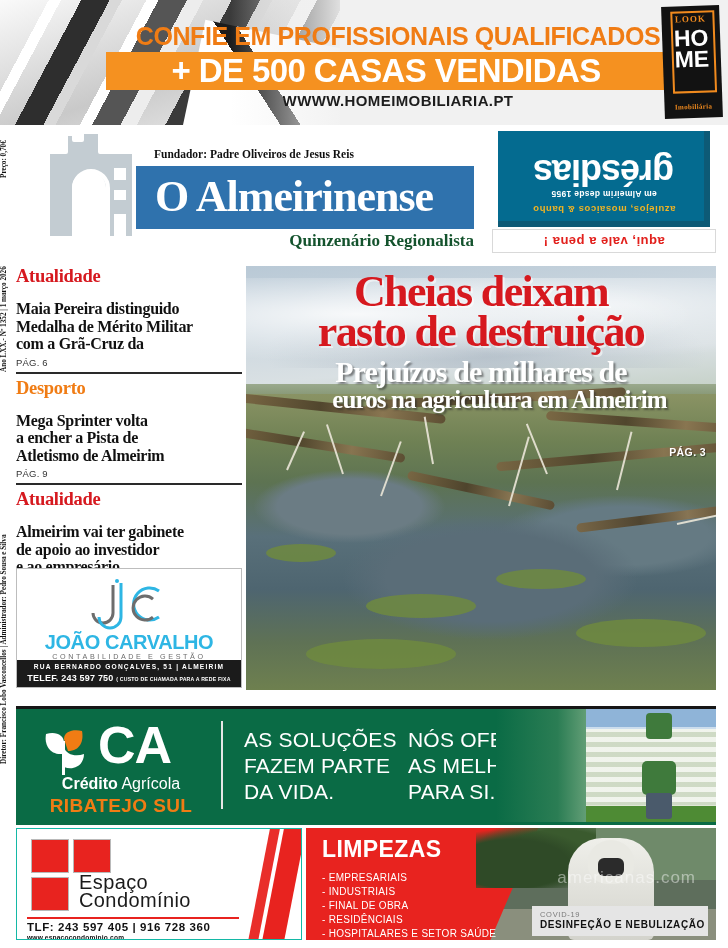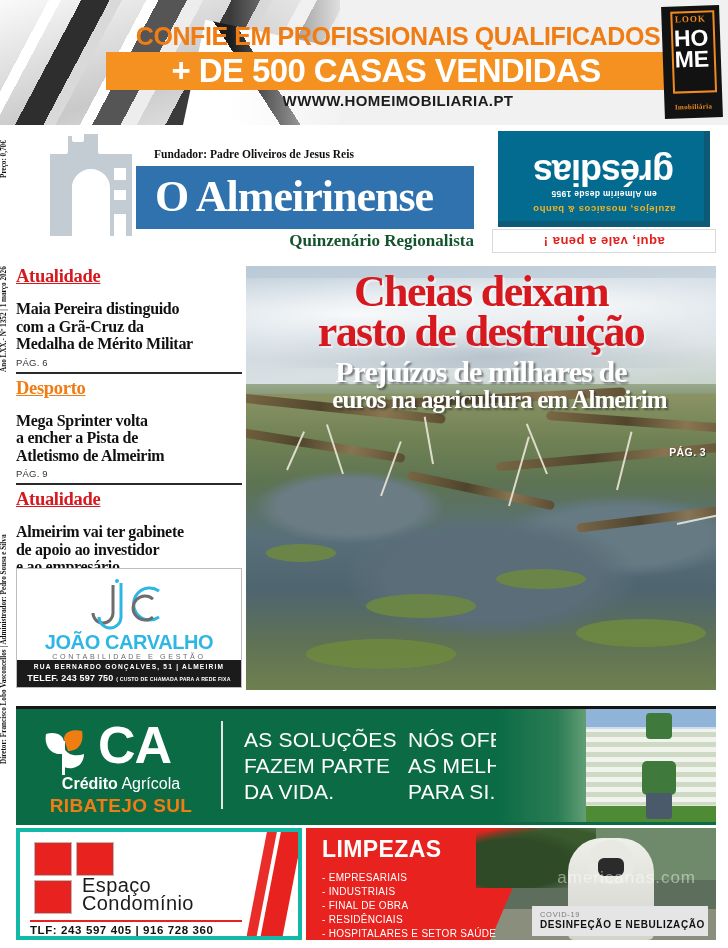--- a/index.html
+++ b/index.html
@@ -65,21 +65,21 @@
     box-shadow:6px 6px 0 #0d5a76 inset;}
   .gres-azul{position:absolute;left:0;top:12px;width:212px;text-align:center;
     font-family:"Liberation Sans",sans-serif;font-weight:bold;font-size:9.5px;color:#f0b323;letter-spacing:.6px;}
   .gres-since{position:absolute;left:0;top:28px;width:212px;text-align:center;
     font-family:"Liberation Sans",sans-serif;font-weight:bold;font-size:8.5px;color:#fff;letter-spacing:.3px;}
   .gres-name{position:absolute;left:0;top:34px;width:212px;text-align:center;
     font-family:"Liberation Sans",sans-serif;font-weight:bold;font-size:36px;color:#fff;letter-spacing:-1px;}
 
   
   .leftcol{position:absolute;left:16px;top:266px;width:226px;}
-  .kicker{font-family:"Liberation Serif",serif;font-weight:bold;font-size:18.5px;line-height:21px;letter-spacing:-.3px;text-decoration:underline;}
+  .kicker{font-family:"Liberation Serif",serif;font-weight:bold;font-size:18.5px;line-height:21px;letter-spacing:-.3px;}
   .k-red{color:#d6191f;}
   .k-org{color:#f07c14;}
   .tease-h{font-family:"Liberation Serif",serif;font-weight:bold;font-size:16px;line-height:17.5px;
     color:#111;letter-spacing:-.3px;margin-top:13px;}
   .pag{font-family:"Liberation Sans",sans-serif;font-size:9.5px;color:#333;margin-top:4px;letter-spacing:.2px;}
   .hr{height:2px;background:#2a2a2a;margin:4px 0 4px 0;}
 
   
   .jc{position:absolute;left:16px;top:568px;width:226px;height:120px;border:1px solid #bdbdbd;
       background:#fff;box-sizing:border-box;overflow:hidden;}
@@ -146,21 +146,21 @@
     color:#fff;line-height:26px;letter-spacing:.2px;}
   .ca-photo{position:absolute;right:0;top:0;width:220px;height:113px;
     background:linear-gradient(90deg,#0a6b45 0%, #2b7d54 28%, #bcd3ad 62%, #cfe0c0 100%);}
   .ca-ph-in{position:absolute;right:0;top:0;width:130px;height:113px;
     background:linear-gradient(180deg,#8fb4d8 0 18%, #dfe7d6 18% 86%, #4e8b34 86% 100%);overflow:hidden;}
   .ca-ph-in:after{content:"";position:absolute;left:0;top:18px;width:130px;height:78px;
     background:repeating-linear-gradient(180deg, rgba(255,255,255,.55) 0 5px, rgba(190,205,180,.5) 5px 10px);}
   .kid{position:absolute;background:#3f7a3c;}
 
   
-  .esp{position:absolute;left:16px;top:828px;width:286px;height:112px;border:4px solid #14b8a6;
+  .esp{position:absolute;left:16px;top:828px;width:286px;height:112px;border:1px solid #14b8a6;
        background:#fff;box-sizing:border-box;overflow:hidden;padding-left:35px;}
   .esp-sq{position:absolute;background:#e8231f;border:1px solid #b9b9b9;}
   .esp-r{position:absolute;right:6px;top:0;width:22px;height:112px;background:#e8231f;
     transform:skewX(-11deg);}
   .esp-r2{position:absolute;right:32px;top:0;width:10px;height:112px;background:#e8231f;
     transform:skewX(-11deg);opacity:.95;}
   .esp-n1{position:absolute;left:62px;top:42px;font-family:"Liberation Sans",sans-serif;font-size:20px;color:#1b1b1b;letter-spacing:.4px;}
   .esp-n2{position:absolute;left:62px;top:60px;font-family:"Liberation Sans",sans-serif;font-size:20px;color:#1b1b1b;letter-spacing:.4px;}
   .esp-hr{position:absolute;left:10px;top:88px;width:212px;height:2px;background:#e8231f;}
   .esp-tel{position:absolute;left:10px;top:92px;font-family:"Liberation Sans",sans-serif;font-weight:bold;
@@ -240,22 +240,22 @@
       </div>
     </div>
   </div>
 
   <div class="leftcol">
 
     <div>
       <div class="kicker k-red">Atualidade</div>
       <div class="tease-h">
         <div>Maia Pereira distinguido</div>
+        <div>Medalha de Mérito Militar</div>
         <div>com a Grã-Cruz da</div>
-        <div>Medalha de Mérito Militar</div>
       </div>
       <div class="pag">PÁG. 6</div>
     </div>
     <div class="hr"></div>
 
     <div>
       <div class="kicker k-org">Desporto</div>
       <div class="tease-h">
         <div>Mega Sprinter volta</div>
         <div>a encher a Pista de</div>

